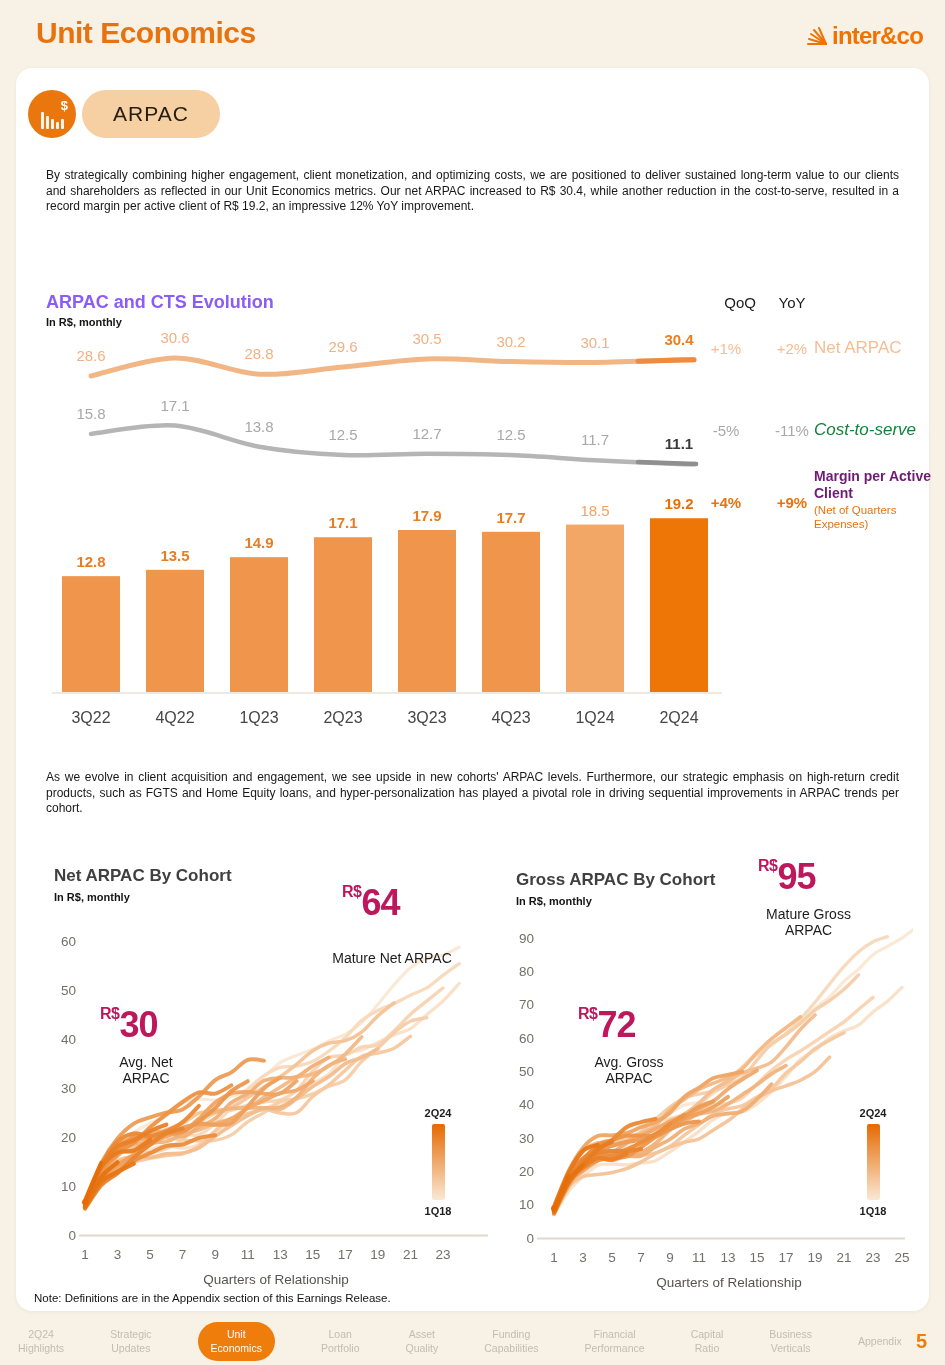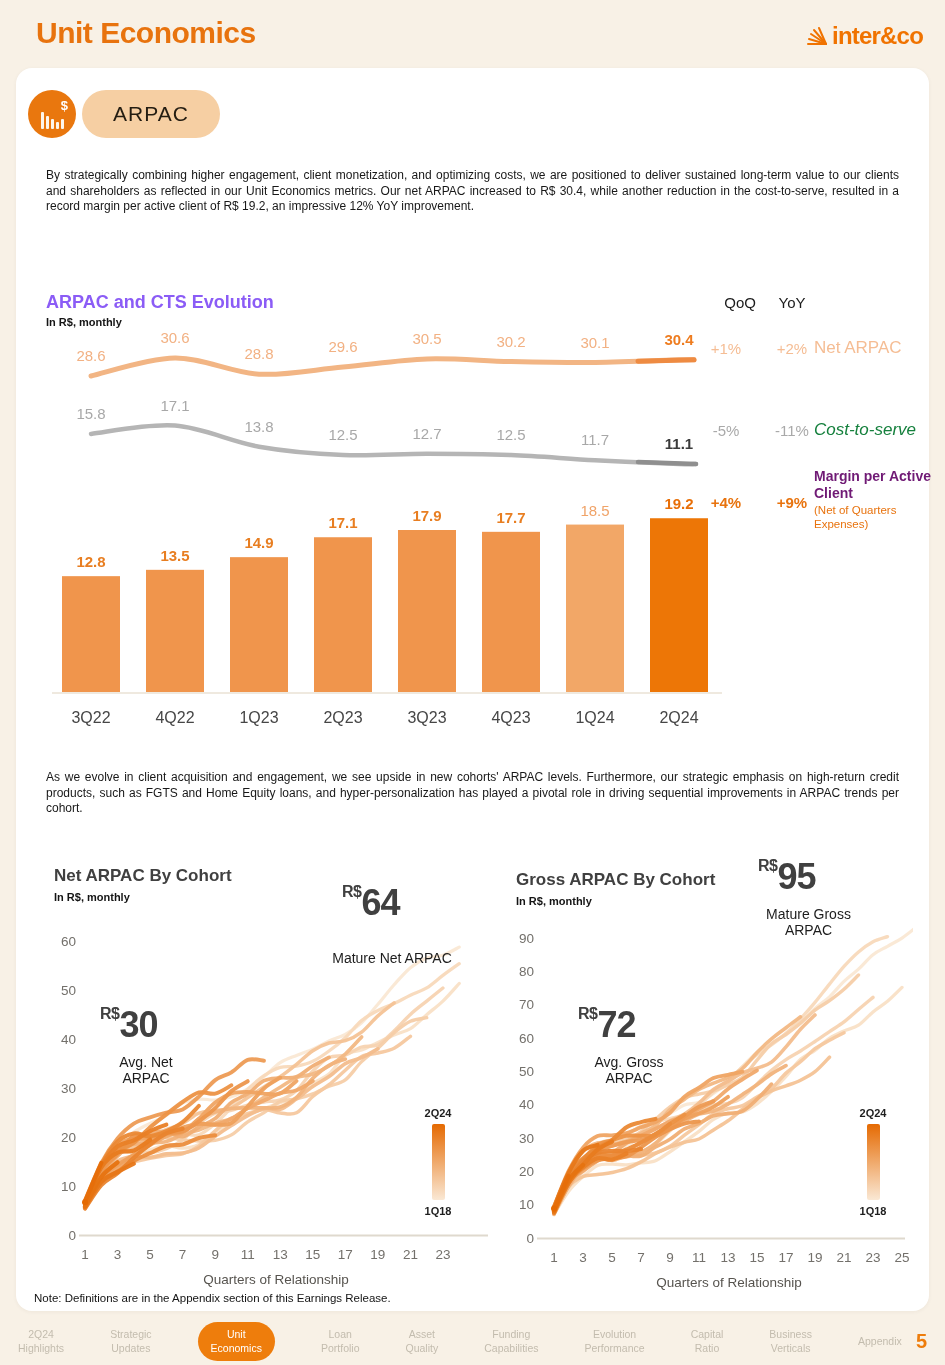--- a/index.html
+++ b/index.html
@@ -39,21 +39,21 @@
   .sname-cost{color:#15803d;font-style:italic;}
   .margin-block{position:absolute;left:768px;width:132px;}
   .margin-name{font-size:14px;font-weight:700;color:#701a75;line-height:1.18;}
   .margin-sub{margin-top:2px;font-size:11.5px;color:#E8730E;line-height:1.22;}
   
   .cohorts{position:absolute;left:30px;top:790px;width:865px;height:445px;}
   .co-title{position:absolute;font-size:17px;font-weight:700;color:#404040;}
   .co-sub{position:absolute;font-size:11px;font-weight:700;color:#141414;}
   #co1-svg{position:absolute;left:0;top:60px;}
   #co2-svg{position:absolute;left:455px;top:60px;}
-  .big-num{position:absolute;color:#404040;font-weight:700;line-height:1;text-align:center;}
+  .big-num{position:absolute;color:#be185d;font-weight:700;line-height:1;text-align:center;}
   .big-num sup{font-size:16px;vertical-align:18px;letter-spacing:-0.5px;}
   .big-num .bn{font-size:36px;letter-spacing:-1px;}
   .anno{position:absolute;font-size:14px;color:#1d1d1d;text-align:center;white-space:pre-line;line-height:1.15;}
   
   .note{position:absolute;left:18px;top:1224px;font-size:11.5px;color:#141414;}
   .footer{position:absolute;left:18px;top:1322px;width:909px;display:flex;align-items:center;justify-content:space-between;}
   .ftab{font-size:10.5px;line-height:1.3;color:#C3BCAE;text-align:center;white-space:pre-line;cursor:pointer;}
   .ftab.active{background:#EE7D0C;color:#fff;border-radius:20px;padding:6px 13px;}
   .fpage{font-size:20px;font-weight:700;color:#EE7D0C;}
   
@@ -331,21 +331,21 @@
       <div class="ftab">Strategic
 Updates</div>
       <div class="ftab active">Unit
 Economics</div>
       <div class="ftab">Loan
 Portfolio</div>
       <div class="ftab">Asset
 Quality</div>
       <div class="ftab">Funding
 Capabilities</div>
-      <div class="ftab">Evolution
+      <div class="ftab">Financial
 Performance</div>
       <div class="ftab">Capital
 Ratio</div>
       <div class="ftab">Business
 Verticals</div>
       <div class="ftab">Appendix</div>
     </div>
   <span class="fpage" style="margin-left:14px;">5</span>
 </div>
 

